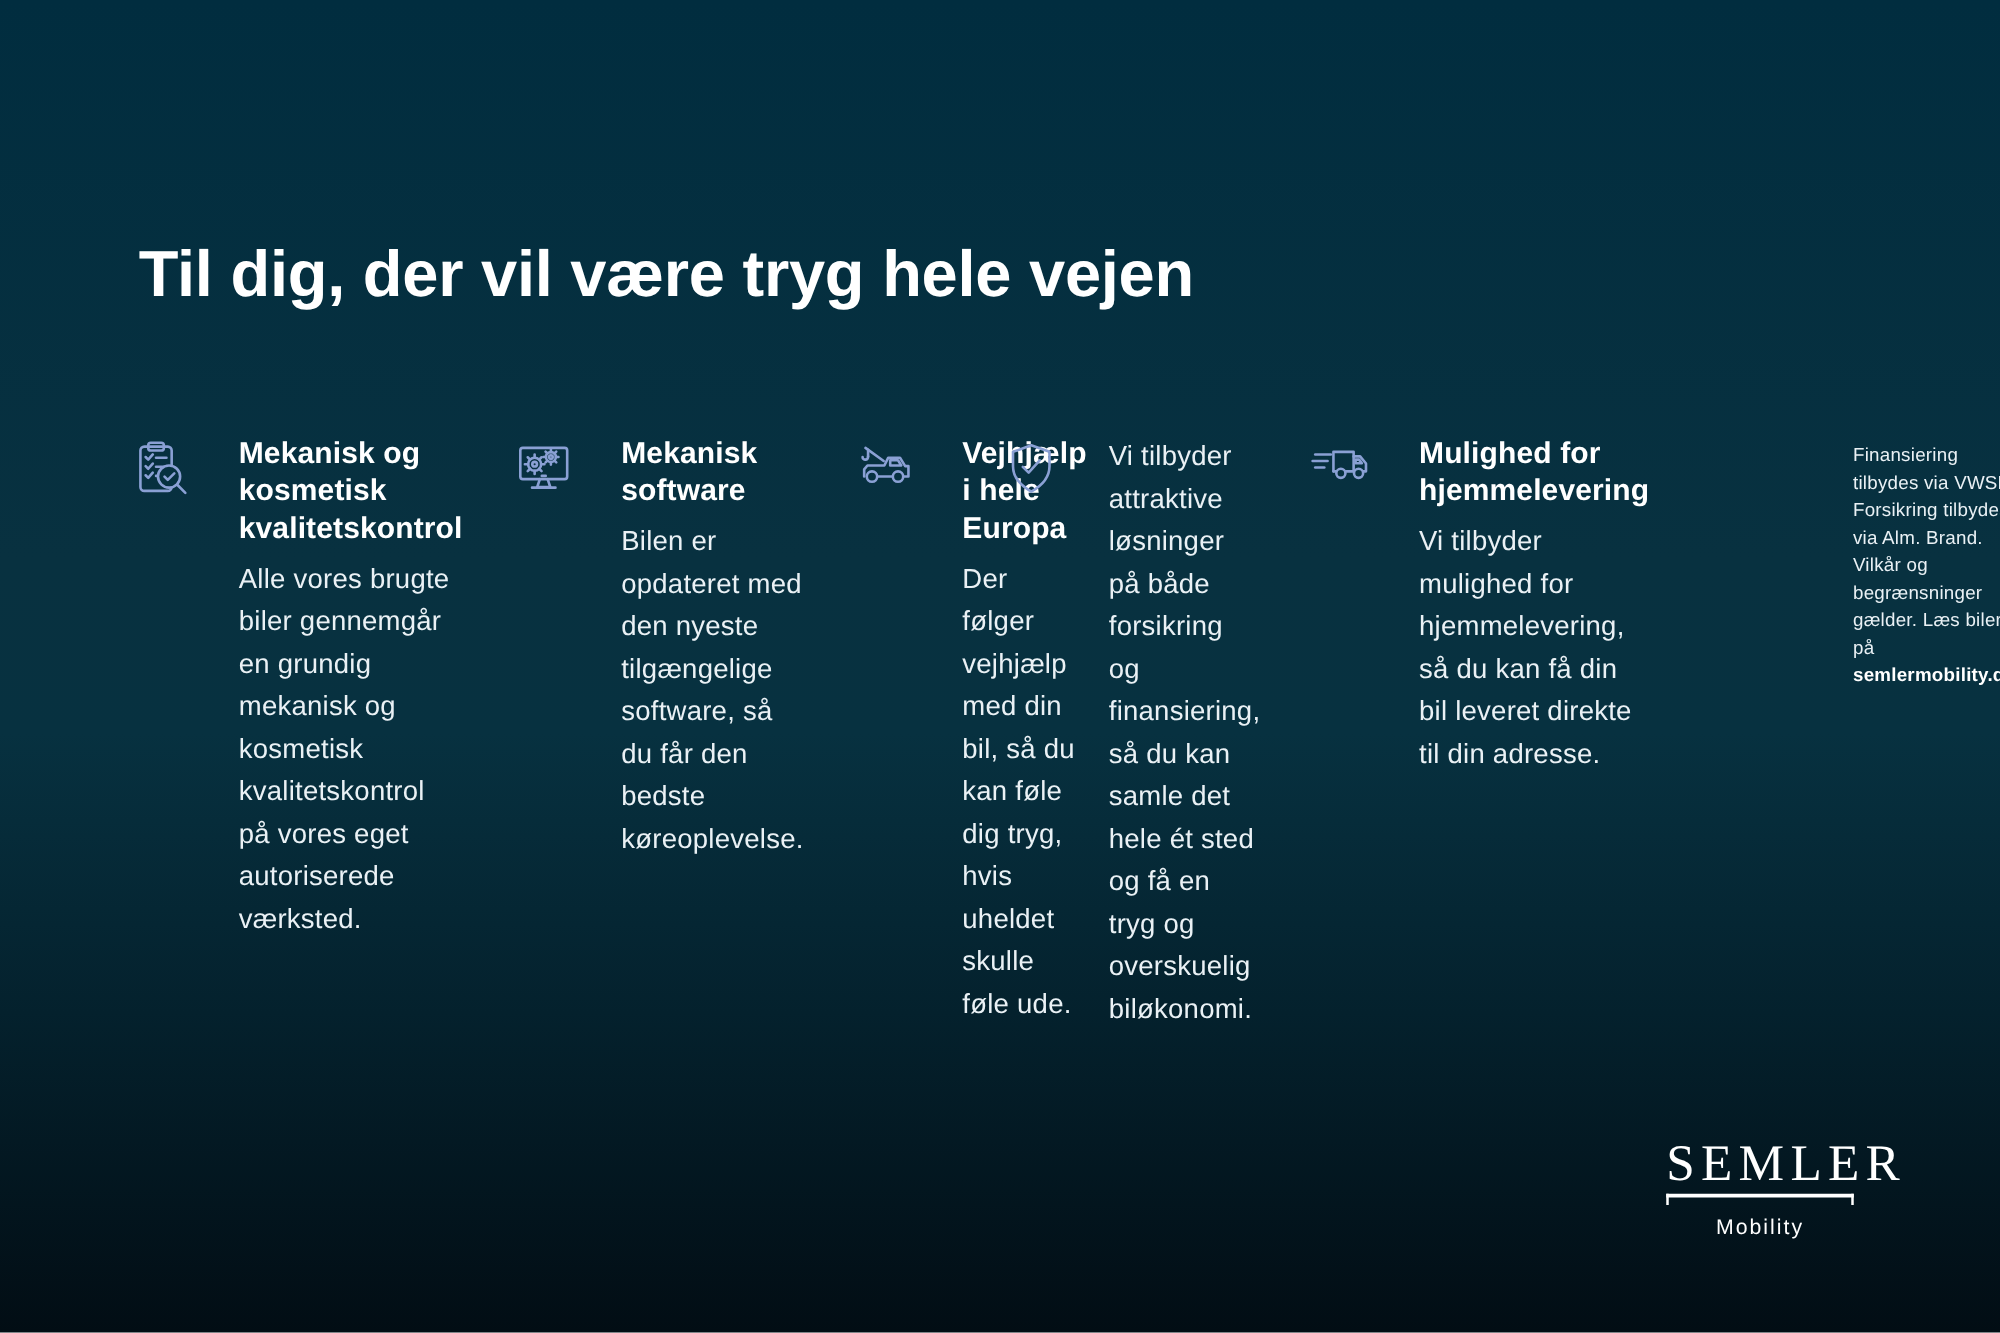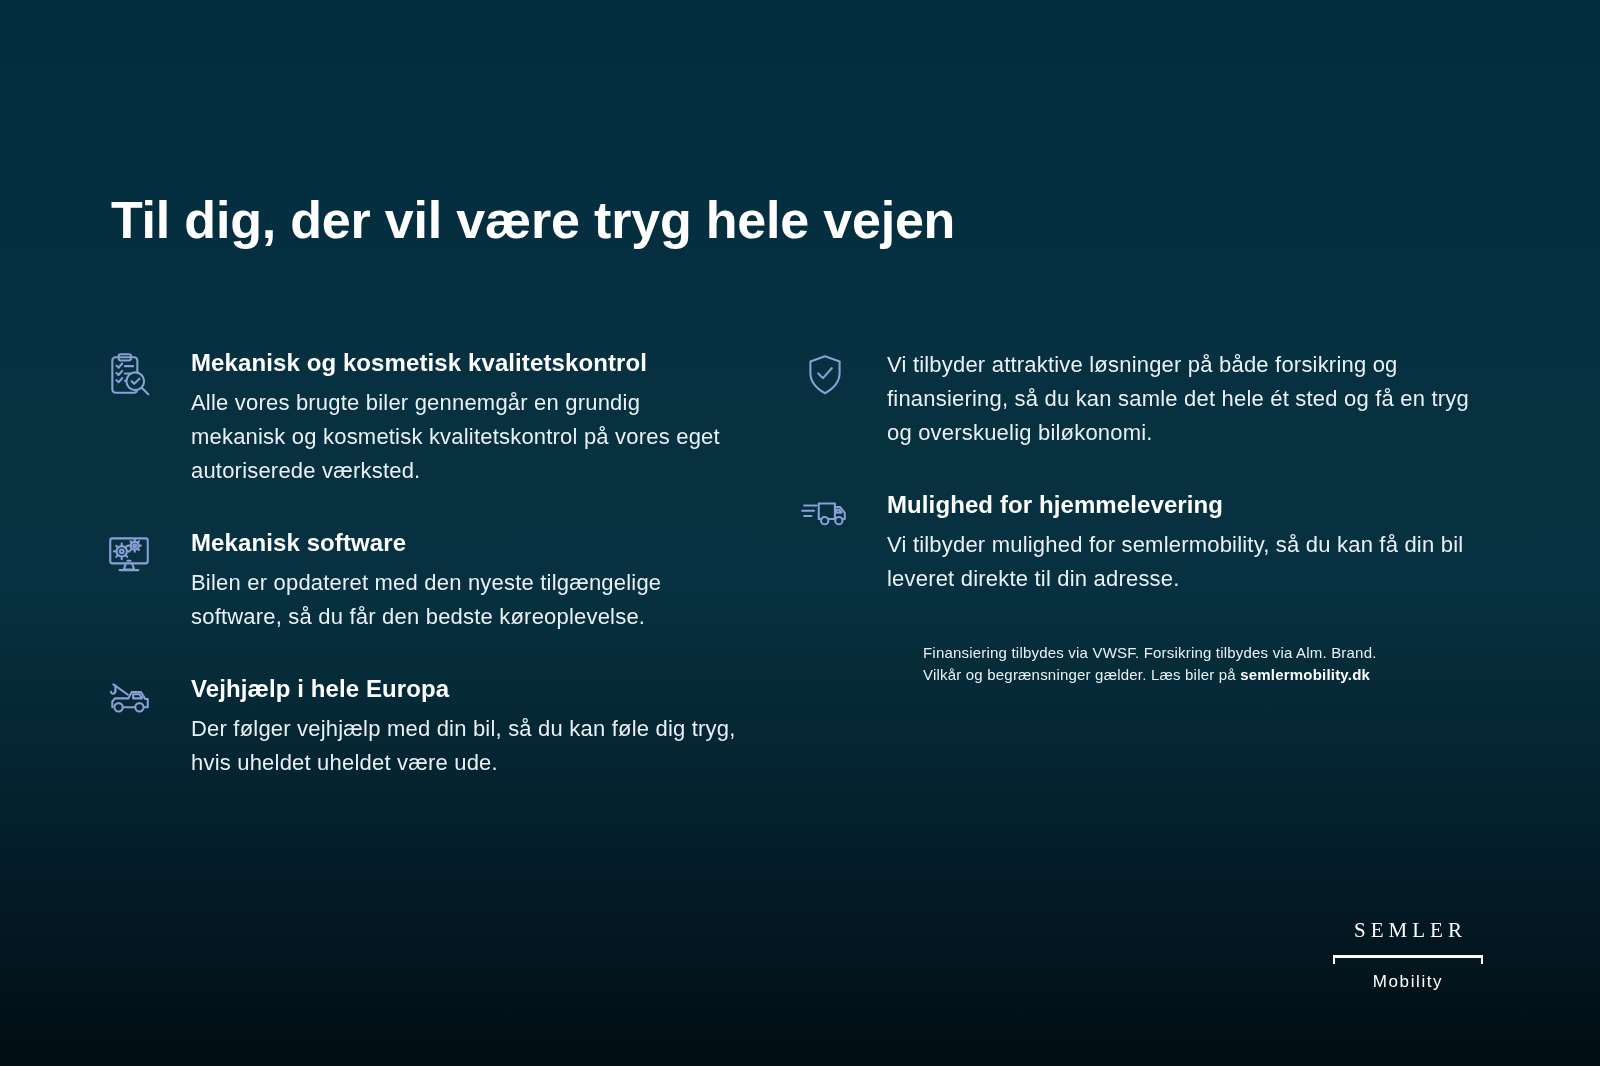--- a/index.html
+++ b/index.html
@@ -31,21 +31,21 @@
     font-size: 52px;
     line-height: 52px;
     font-weight: 700;
     letter-spacing: -0.2px;
     color: var(--c-heading);
   }
   .col {
     position: absolute;
     top: 348px;
     display: flex;
-    flex-direction: column;
+    flex-direction: row;
     gap: 40px;
   }
   .col-left  { left: 104px; width: 696px; }
   .col-right { left: 800px; width: 700px; }
   .feature {
     display: flex;
     align-items: flex-start;
   }
   .icon-box {
     flex: 0 0 50px;
@@ -83,21 +83,21 @@
   .disclaimer b { font-weight: 700; color: var(--c-heading); }
   .logo {
     position: absolute;
     right: 117px;
     top: 912px;
     width: 150px;
     text-align: center;
   }
   .logo-name {
     font-family: "Liberation Serif", serif;
-    font-size: 21px;
+    font-size: 41px;
     line-height: 36px;
     font-weight: 400;
     letter-spacing: 5px;
     margin-right: -5px; 
     color: var(--c-heading);
     white-space: nowrap;
   }
   .logo-rule {
     margin-top: 7px;
     height: 9px;
@@ -171,21 +171,21 @@
         <path d="M11 14.5 c0 3.2 -4.2 3.2 -4.2 0.6"></path>
         <path d="M8 30 V24.5 L10.5 21.5 H23.5 L26.5 15.5 H35.5 L39.5 22 H42 V30 H38.5"></path>
         <path d="M18.5 30 H29.5"></path>
         <path d="M28 17.5 H34 L36.5 21.5 H28 Z"></path>
         <circle cx="14" cy="30" r="4"></circle>
         <circle cx="34" cy="30" r="4"></circle>
       </svg>
     </span>
     <div class="feature-text">
       <div class="feature-heading">Vejhjælp i hele Europa</div>
-      <div class="feature-body">Der følger vejhjælp med din bil, så du kan føle dig tryg, hvis uheldet uheldet være ude.</div>
+      <div class="feature-body">Der følger vejhjælp med din bil, så du kan føle dig tryg, hvis uheldet skulle føle ude.</div>
     </div>
   </div>
 
 </div>
 
 <div class="col col-right">
 
   <div class="feature">
     <span class="icon-box">
       <svg viewBox="0 0 48 48" fill="none" stroke="currentColor" stroke-width="2" stroke-linecap="round" stroke-linejoin="round">
@@ -207,21 +207,21 @@
         <path d="M18 26 V11 H33.5 V26"></path>
         <path d="M33.5 14.5 H38.5 L43 20 V26 H41"></path>
         <path d="M35 17 H37.7 L39.8 19.8 H35 Z"></path>
         <path d="M18 26 H20 M27.5 26 H33.5"></path>
         <circle cx="23.7" cy="27.5" r="3.5"></circle>
         <circle cx="37.3" cy="27.5" r="3.5"></circle>
       </svg>
     </span>
     <div class="feature-text">
       <div class="feature-heading">Mulighed for hjemmelevering</div>
-      <div class="feature-body">Vi tilbyder mulighed for semlermobility, så du kan få din bil leveret direkte til din adresse.</div>
+      <div class="feature-body">Vi tilbyder mulighed for hjemmelevering, så du kan få din bil leveret direkte til din adresse.</div>
     </div>
   </div>
 
   <div class="feature">
     <span class="icon-box"></span>
     <div class="feature-text disclaimer">
       <div>Finansiering tilbydes via VWSF. Forsikring tilbydes via Alm. Brand.</div>
       <div><span>Vilkår og begrænsninger gælder. Læs biler på </span><b>semlermobility.dk</b></div>
     </div>
   </div>

